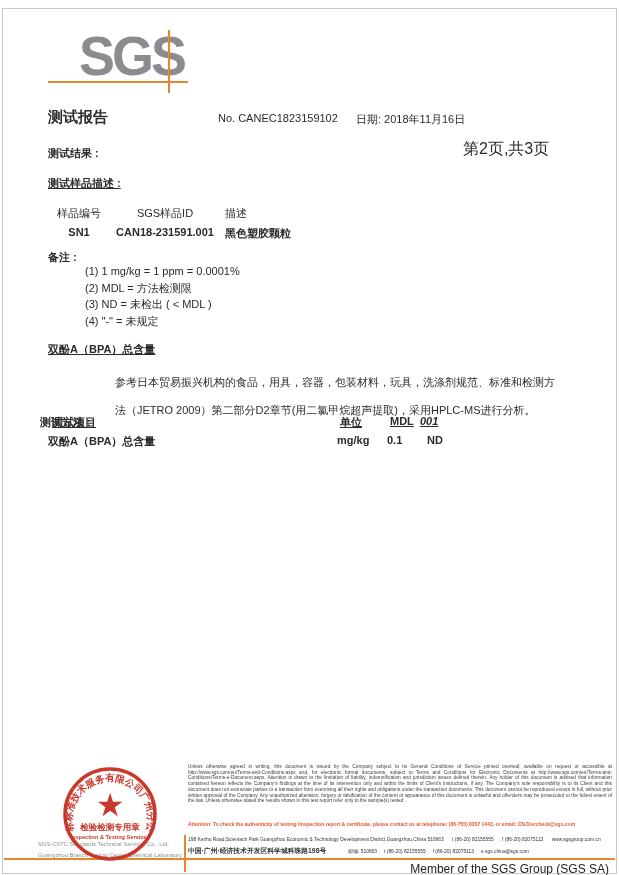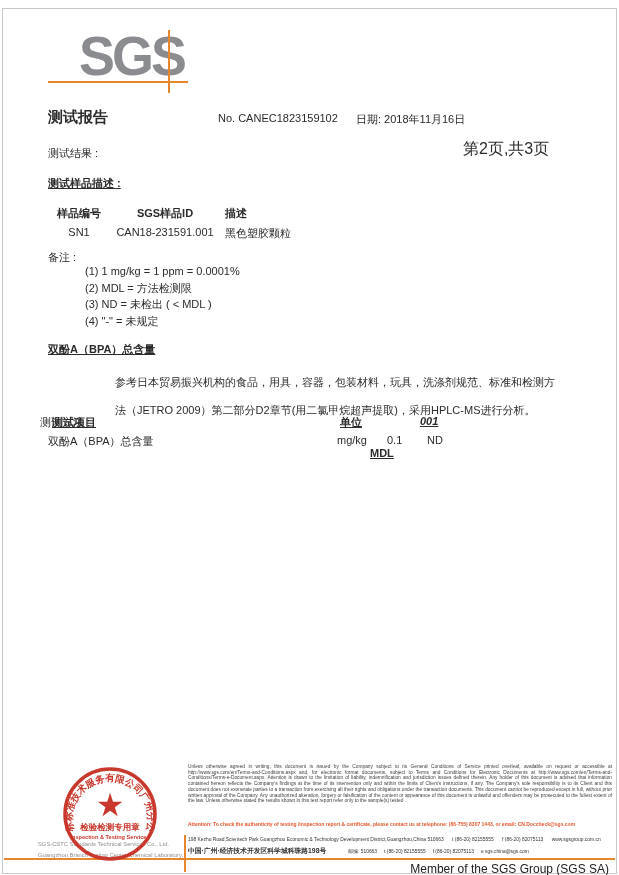--- a/index.html
+++ b/index.html
@@ -12,42 +12,42 @@
   .logo-sgs { position:absolute; left:79px; top:30px; font-size:55px; line-height:52px; font-weight:bold; color:#8a8c8f; letter-spacing:-3px; transform:scaleX(.98); transform-origin:left; }
   .logo-hline { position:absolute; left:48px; top:81px; width:140px; height:2px; background:#e8862d; }
   .logo-vline { position:absolute; left:168px; top:30px; width:2px; height:63px; background:#e8862d; }
 
   
   .doc-title { position:absolute; left:48px; top:108px; font-size:15px; font-weight:bold; }
   .report-no { position:absolute; left:207px; top:112px; font-size:11px;padding-left:11px; }
   .report-date { position:absolute; left:356px; top:112px; font-size:11px; }
   .page-info { position:absolute; left:463px; top:112px; font-size:16px;margin-top:27px; }
 
-  .t11 { font-size:11px; }
+  .t11 { font-size:11px;font-weight:bold; }
   .results-label { position:absolute; left:48px; top:146px; }
   .sample-heading { position:absolute; left:48px; top:176px; font-weight:bold; text-decoration:underline; }
 
   .sample-col-1 { position:absolute; left:48px; width:62px; text-align:center; }
   .sample-col-2 { position:absolute; left:116px; width:98px; text-align:center; }
   .sample-col-3 { position:absolute; left:225px; }
-  .sample-head { top:206px; font-weight:bold; }
+  .sample-head { top:206px; font-weight:normal; }
   .sample-row  { top:226px; }
 
   .notes-label { position:absolute; left:48px; top:250px; }
   .notes-list { position:absolute; left:85px; top:263px; font-size:11px; line-height:16.6px; }
 
   .bpa-heading { position:absolute; left:48px; top:342px; font-size:11px; font-weight:bold; text-decoration:underline; }
   .method-label { position:absolute; left:40px; top:371px;margin-top:44px; }
   .method-text { position:absolute; left:115px; top:368px; width:450px; font-size:11px; line-height:28px; }
 
   .rt-head { top:415px; font-weight:bold; text-decoration:underline; }
   .rt-row { top:434px; }
   .rt-item-h { position:absolute; left:52px; }
   .rt-unit-h { position:absolute; left:340px; }
-  .rt-mdl-h  { position:absolute; left:370px;margin-top:32px; }
+  .rt-mdl-h  { position:absolute; left:390px; }
   .rt-001-h  { position:absolute; left:420px; font-style:italic; }
   .rt-item   { position:absolute; left:48px; }
   .rt-unit   { position:absolute; left:337px; }
   .rt-mdl    { position:absolute; left:387px; }
   .rt-val    { position:absolute; left:427px; }
 
   
   .stamp { position:absolute; left:58px; top:764px; z-index:2; }
   .company-lines { position:absolute; left:38px; top:839px; width:148px; font-size:5.8px; line-height:10.5px; color:#8f8f8f; z-index:1; }
   .footer-vline { position:absolute; left:184px; top:835px; width:1.5px; height:37px; background:#e8862d; }

